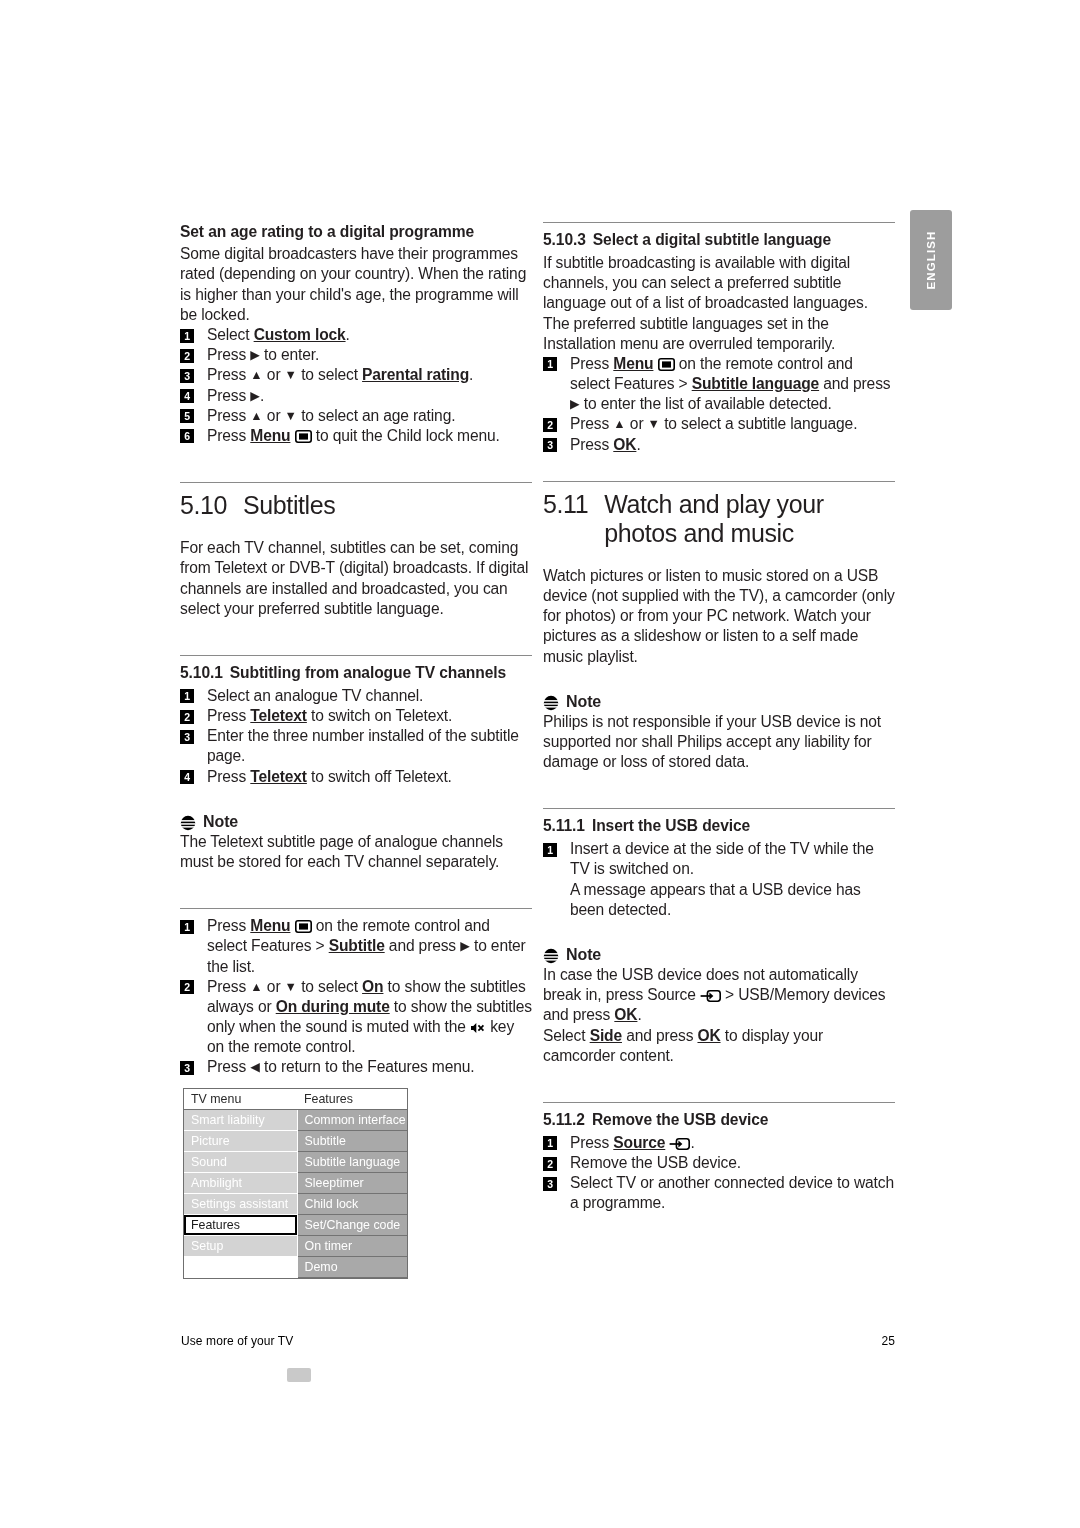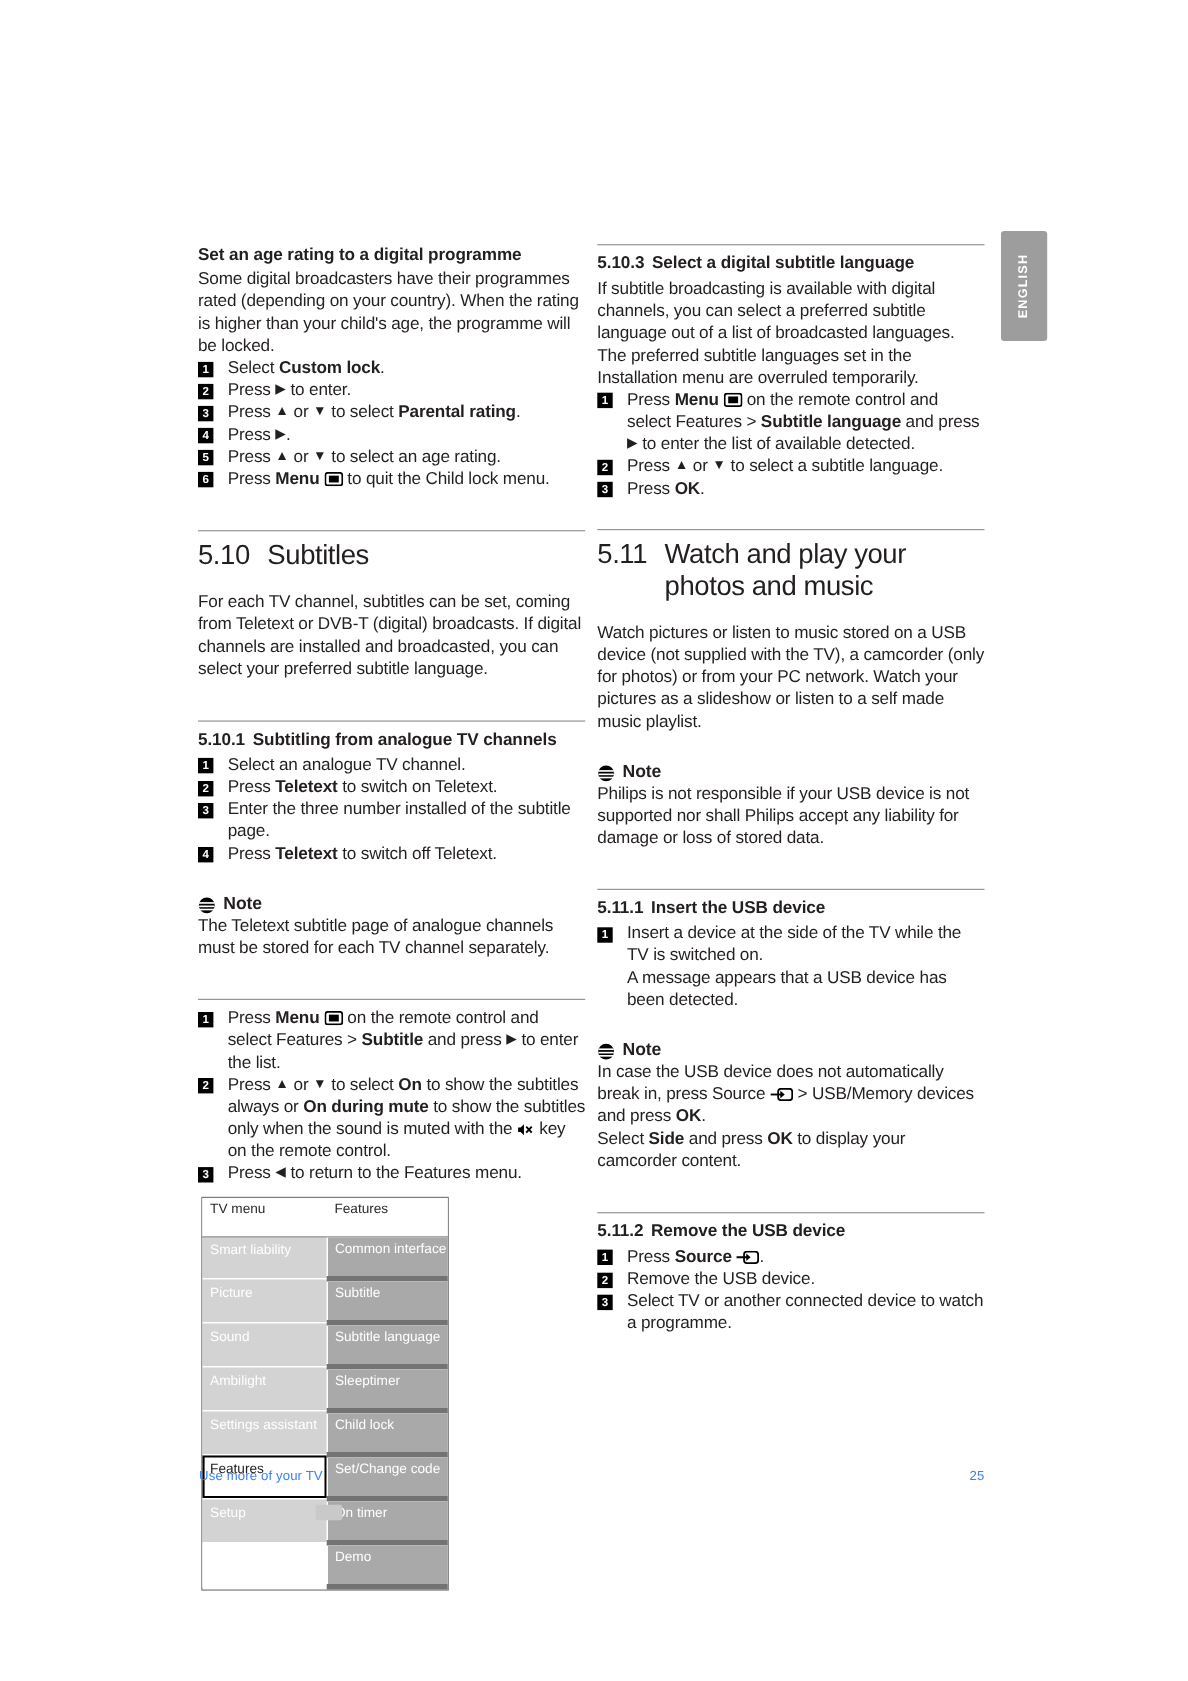--- a/index.html
+++ b/index.html
@@ -95,21 +95,21 @@
 
   p.body {
     font-size: 15.6px;
     line-height: 1.295;
     margin: 0 0 0 0;
     letter-spacing: -0.15px;
   }
   .spacer-m { height: 26px; }
   .spacer-l { height: 36px; }
 
-  b, strong { font-weight: bold; }
+  b, strong { font-weight: bold; text-decoration: underline; }
 
   
   ol.steps {
     list-style: none;
     margin: 0;
     padding: 0;
   }
   ol.steps li {
     position: relative;
     padding-left: 27px;
@@ -174,21 +174,21 @@
     background: #ffffff;
     font-size: 12.4px;
   }
   .tvmenu table {
     border-collapse: collapse;
     width: 100%;
     table-layout: fixed;
   }
   .tvmenu td {
     height: 20px;
-    padding: 0 0 15px 7px;
+    padding: 0 0 0 7px;
     vertical-align: middle;
     line-height: 20px;
     white-space: nowrap;
     overflow: hidden;
   }
   .tvmenu col.c1 { width: 113px; }
   .tvmenu col.c2 { width: 110px; }
 
   .tm-hdr {
     background: #ffffff;
@@ -198,21 +198,21 @@
     line-height: 25px;
   }
   .tm-left {
     background: #d3d3d3;
     color: #ffffff;
     border-bottom: 1px solid #ffffff;
   }
   .tm-right {
     background: #a9a9a9;
     color: #ffffff;
-    border-bottom: 5px solid #737373;
+    border-bottom: 1px solid #737373;
     border-left: 1px solid #ffffff;
     margin-top: 22px;
   }
   .tm-blank {
     background: #ffffff;
     border-bottom: 1px solid #ffffff;
   }
   .tm-sel {
     background: #ffffff;
     color: #1b1b1b;
@@ -222,21 +222,21 @@
 
   
   .footer {
     position: absolute;
     left: 181px;
     top: 1334px;
     width: 714px;
     display: flex;
     justify-content: space-between;
     font-size: 12px;
-    color: #3b82f6;
+    color: #000000;
     letter-spacing: 0.1px;
   }
   .footmark {
     position: absolute;
     left: 287px;
     top: 1368px;
     width: 24px;
     height: 14px;
     background: #c9c9c9;
     border-radius: 2px;

